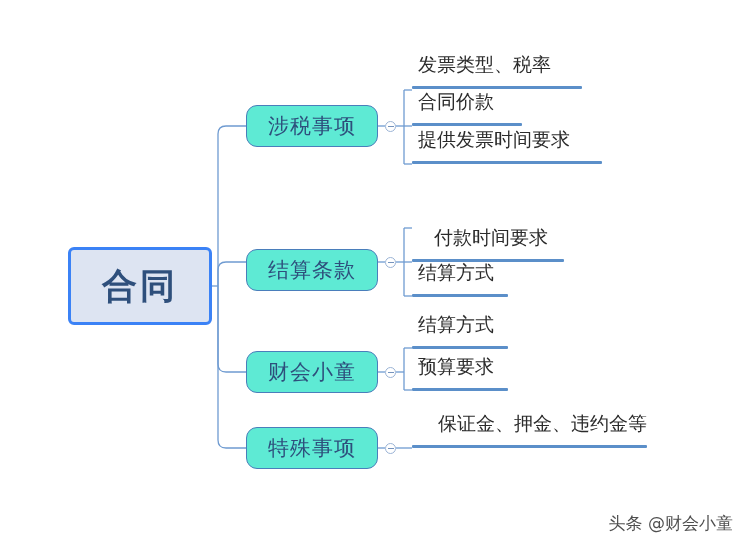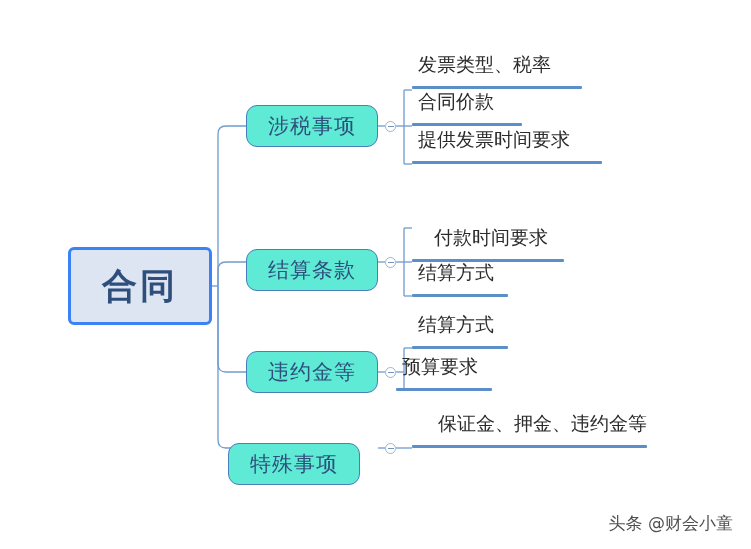--- a/index.html
+++ b/index.html
@@ -186,34 +186,34 @@
   <div class="leaf" style="left:412px; top:228px;text-align:center;">
     <span class="leaf-label">付款时间要求</span>
     <span class="leaf-bar" style="width:152px;"></span>
   </div>
   <div class="leaf" style="left:412px; top:263px;">
     <span class="leaf-label">结算方式</span>
     <span class="leaf-bar" style="width:96px;"></span>
   </div>
 
   <div class="branch-node" style="left:246px; top:351px;">
-    <span class="branch-label">违约金等</span>
+    <span class="branch-label">财会小童</span>
   </div>
   <div class="toggle" style="left:385px; top:366.5px;"></div>
 
   <div class="leaf" style="left:412px; top:315px;">
     <span class="leaf-label">结算方式</span>
     <span class="leaf-bar" style="width:96px;"></span>
   </div>
-  <div class="leaf" style="left:396px; top:357px;">
+  <div class="leaf" style="left:412px; top:357px;">
     <span class="leaf-label">预算要求</span>
     <span class="leaf-bar" style="width:96px;"></span>
   </div>
 
-  <div class="branch-node" style="left:228px; top:427px;margin-top:16px;">
+  <div class="branch-node" style="left:246px; top:427px;">
     <span class="branch-label">特殊事项</span>
   </div>
   <div class="toggle" style="left:385px; top:442.5px;"></div>
 
   <div class="leaf" style="left:412px; top:414px;text-align:right;">
     <span class="leaf-label">保证金、押金、违约金等</span>
     <span class="leaf-bar" style="width:235px;"></span>
   </div>
 
   <div class="watermark">头条 @财会小童</div>

